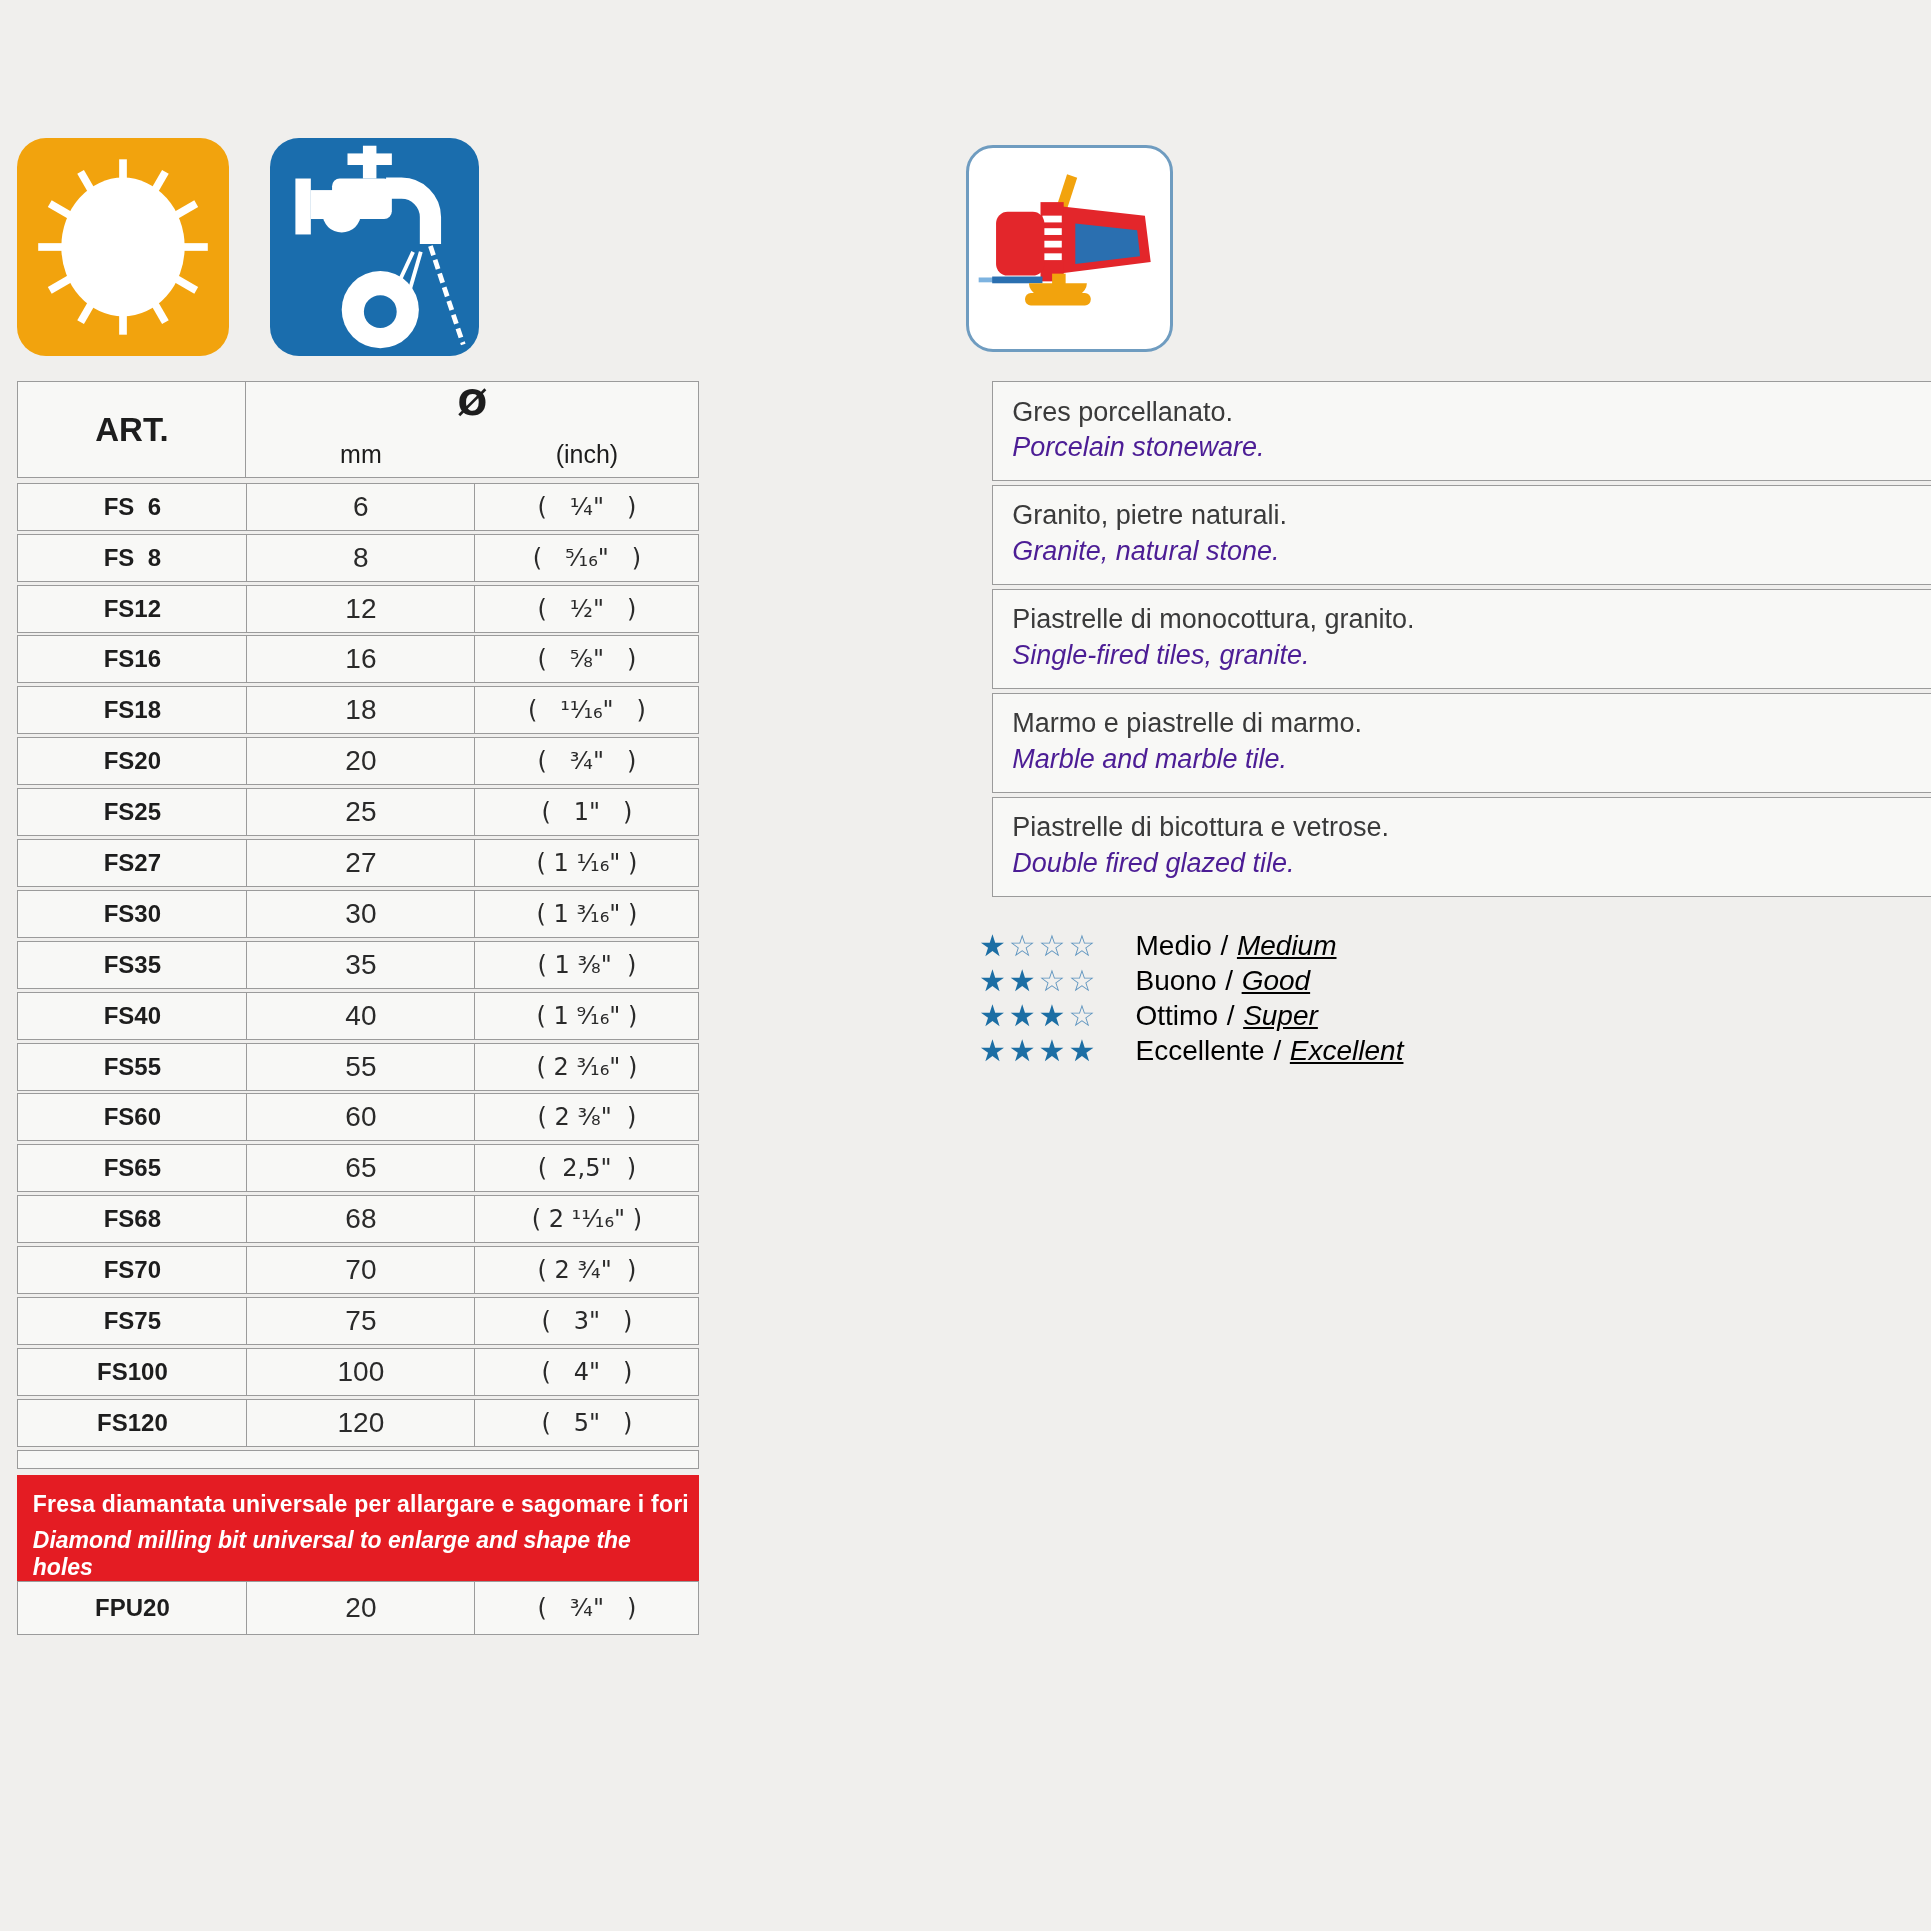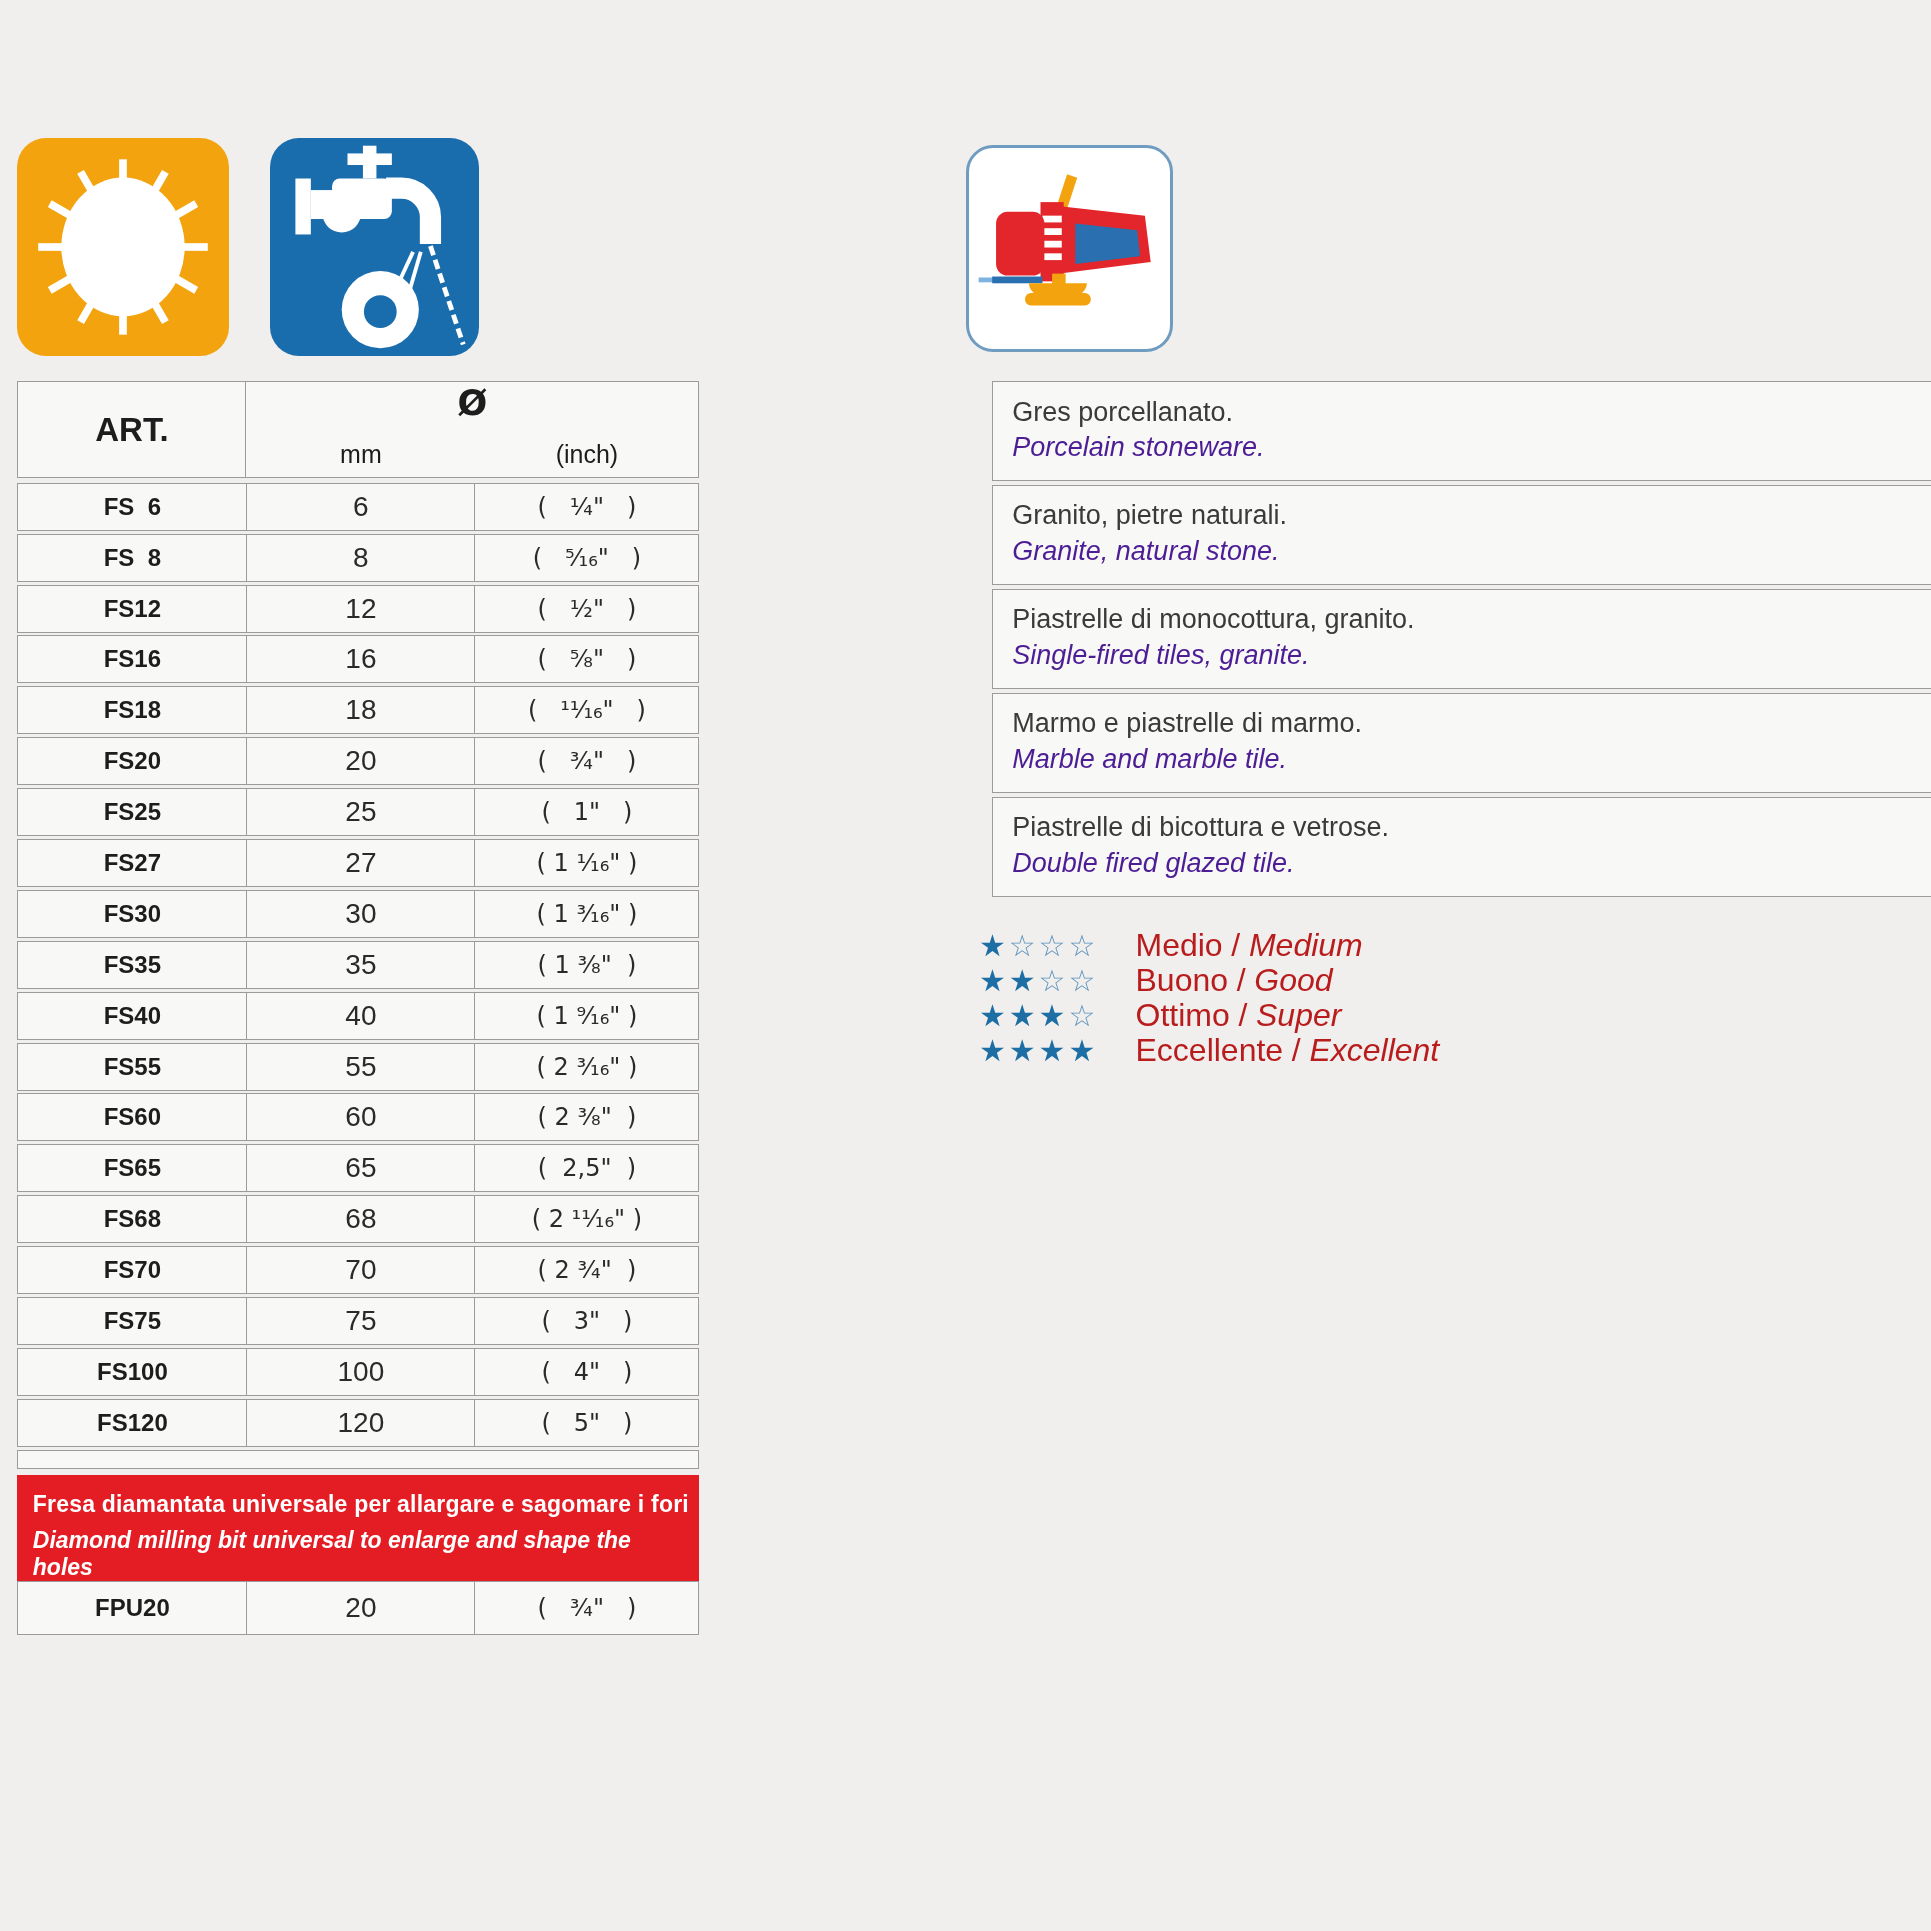--- a/index.html
+++ b/index.html
@@ -50,23 +50,23 @@
   .r-en{font-size:27px;color:#4c1d95;font-style:italic;margin-top:4.8px;}
   .r-stars{border-left:1.9px solid #9b9b9b;display:flex;align-items:center;justify-content:center;
            font-family:"DejaVu Sans",sans-serif;font-size:46px;letter-spacing:-1.9px;}
   .sf{color:#1c6ea4;}
   .se{color:#5e94bf;}
 
   
   .legend{position:absolute;left:979px;top:928px;}
   .lg-row{display:flex;align-items:center;height:35px;}
   .lg-stars{width:143px;font-family:"DejaVu Sans",sans-serif;font-size:30px;letter-spacing:2.9px;}
-  .lg-text{font-size:32px;color:#b91c1c;margin-left:13.5px;display:flex;align-items:baseline;}
+  .lg-text{font-size:28px;color:#000000;margin-left:13.5px;display:flex;align-items:baseline;}
   .lg-sep{margin:0 8.7px;}
-  .lg-en{font-style:italic;}
+  .lg-en{font-style:italic;text-decoration:underline;}
 </style>
 </head>
 <body>
 
 <div id="sun-tile" class="tile">
   <svg viewBox="0 0 220 226">
     <g stroke="#ffffff" stroke-width="8" stroke-linecap="butt">
       <line x1="110" y1="22" x2="110" y2="52"></line>
       <line x1="154" y1="35" x2="139" y2="61"></line>
       <line x1="186" y1="68" x2="160" y2="83"></line>

